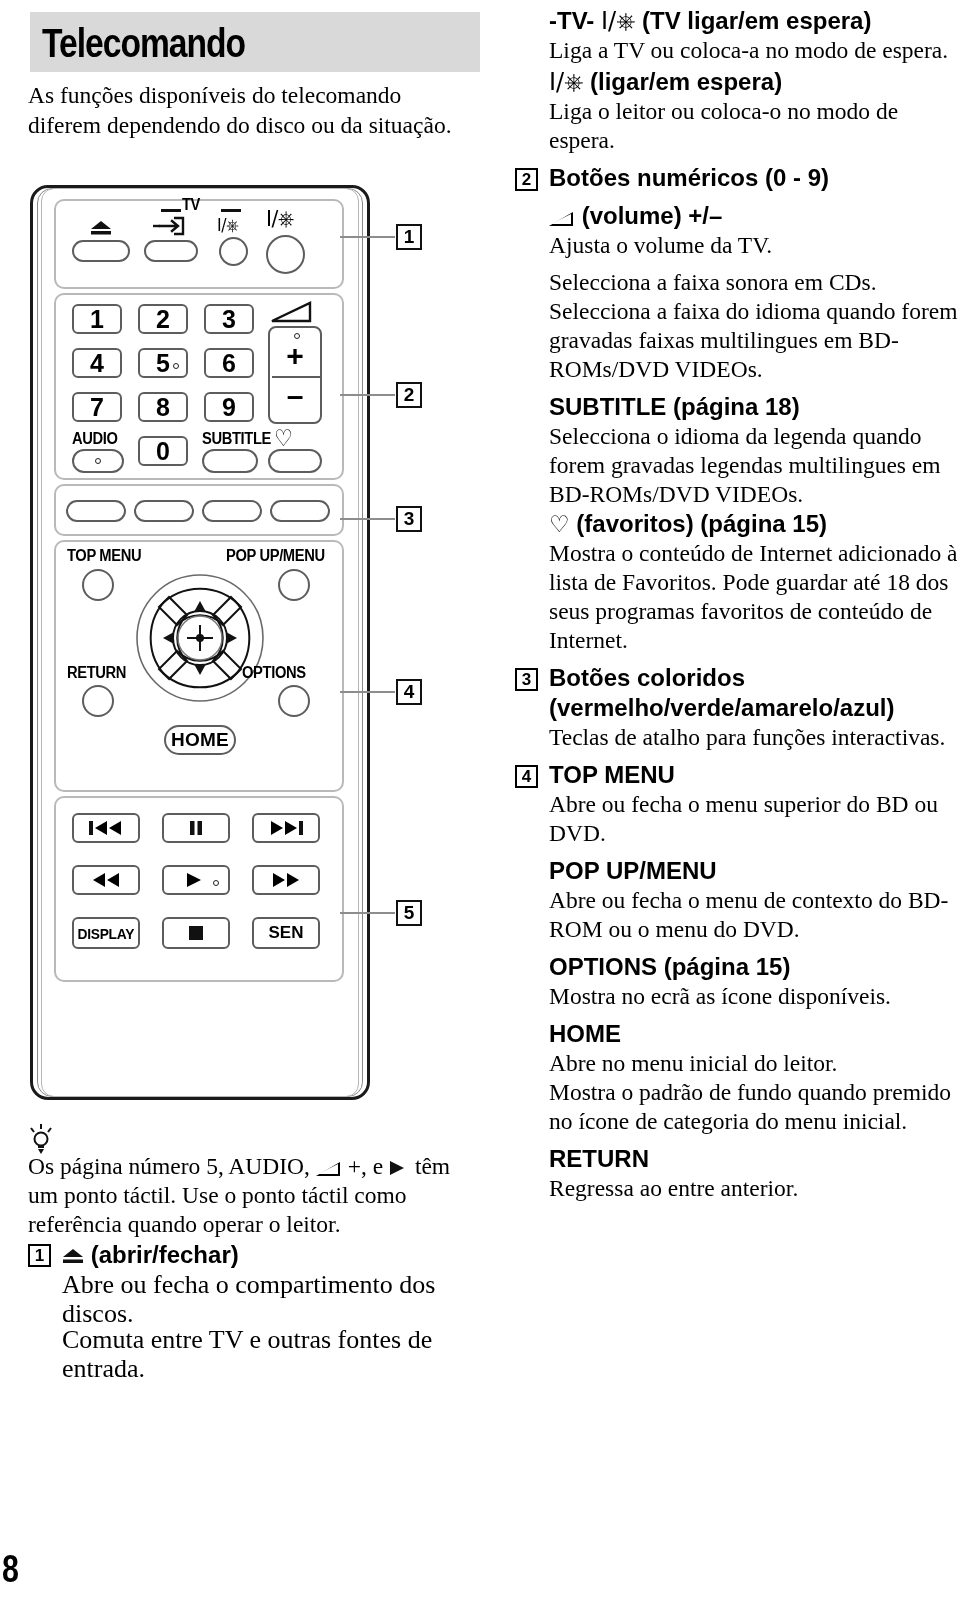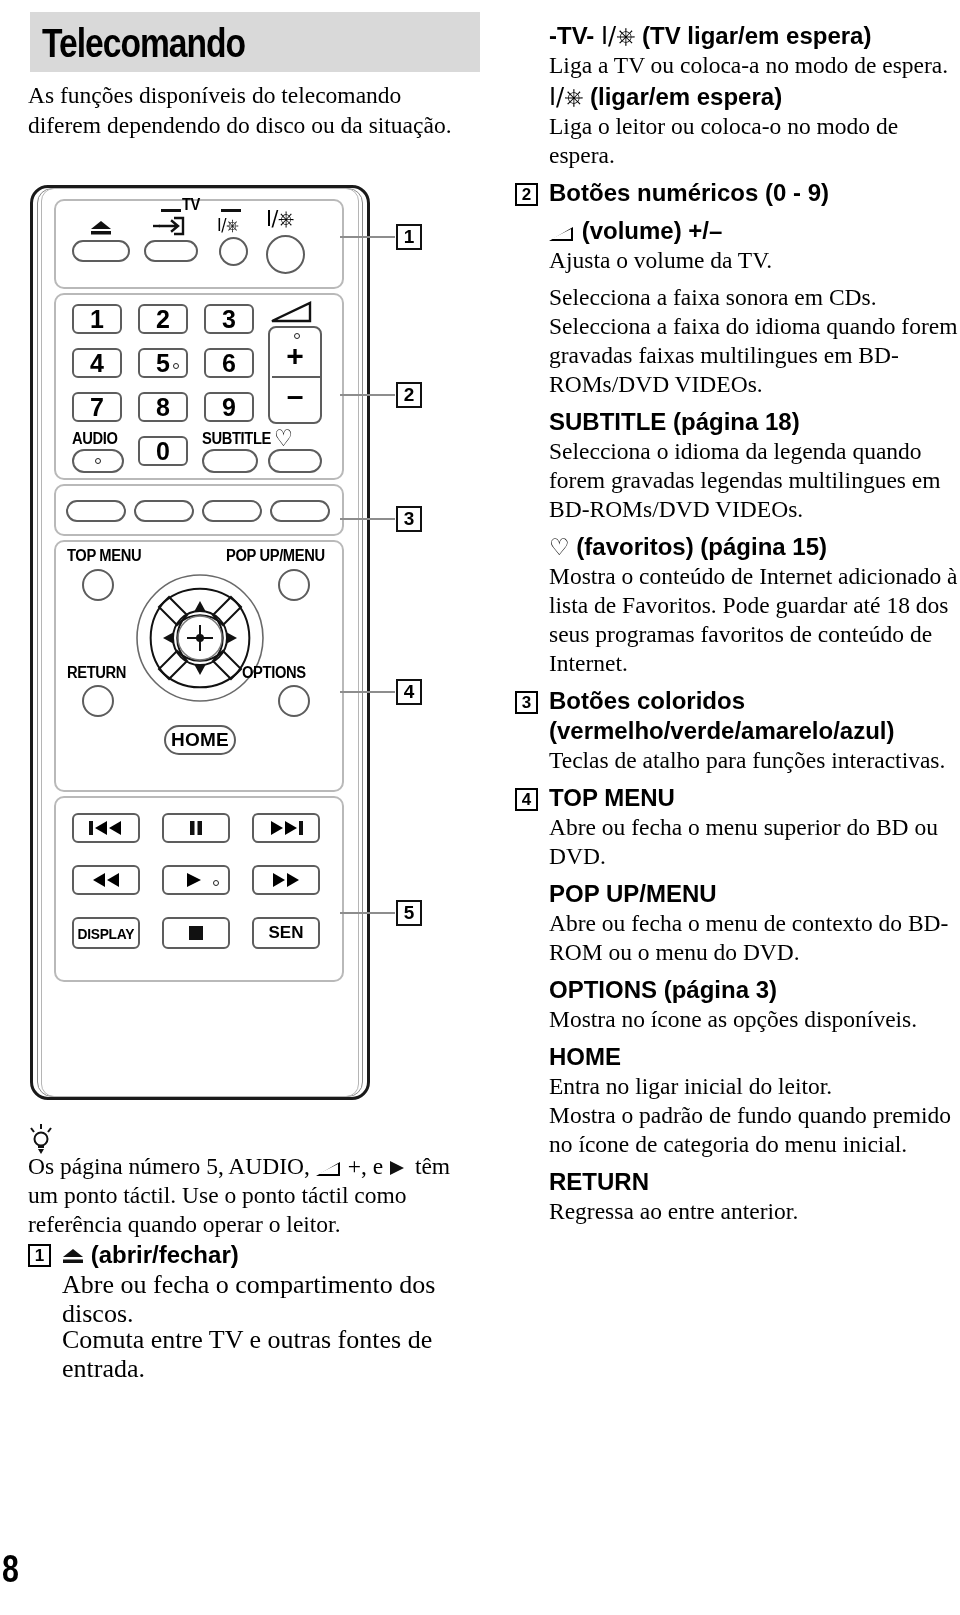--- a/index.html
+++ b/index.html
@@ -99,21 +99,21 @@
   }
   .sec .body{font-size:26px;line-height:29px;}
 
   .pagenum{
     position:absolute;left:2px;top:1548px;
     font-family:"Liberation Sans",sans-serif;font-weight:bold;font-size:38px;
     transform:scaleX(.8);transform-origin:left top;
   }
 
   
-  .right-col{position:absolute;left:515px;top:15px;width:445px;}
+  .right-col{position:absolute;left:515px;top:0;width:445px;}
   .entry{margin:0 0 0 0;position:relative;}
   .entry .numbox{
     position:absolute;left:-34px;top:5px;width:23px;height:23px;
     border:2px solid #000;box-sizing:border-box;
     font-family:"Liberation Sans",sans-serif;font-weight:bold;font-size:17px;
     display:flex;align-items:center;justify-content:center;
   }
   .ehead{
     font-family:"Liberation Sans", sans-serif;font-weight:bold;
     font-size:24px;line-height:30px;margin:0;
@@ -446,21 +446,21 @@
       </div>
     </div>
 
     <div class="entry" style="margin-top:8px;">
       <div class="rc-inner">
         <div class="ehead">SUBTITLE (página 18)</div>
         <div class="ebody">Selecciona o idioma da legenda quando forem gravadas legendas multilingues em BD-ROMs/DVD VIDEOs.</div>
       </div>
     </div>
 
-    <div class="entry" style="margin-top:8px;">
+    <div class="entry" style="margin-top:0;">
       <div class="rc-inner">
         <div class="ehead">
           <span class="heart">♡</span><span> (favoritos) (página 15)</span>
         </div>
         <div class="ebody">Mostra o conteúdo de Internet adicionado à lista de Favoritos. Pode guardar até 18 dos seus programas favoritos de conteúdo de Internet.</div>
       </div>
     </div>
 
     <div class="entry" style="margin-top:8px;">
       <div class="numbox" style="left:0;">3</div>
@@ -480,29 +480,29 @@
 
     <div class="entry" style="margin-top:8px;">
       <div class="rc-inner">
         <div class="ehead">POP UP/MENU</div>
         <div class="ebody">Abre ou fecha o menu de contexto do BD-ROM ou o menu do DVD.</div>
       </div>
     </div>
 
     <div class="entry" style="margin-top:8px;">
       <div class="rc-inner">
-        <div class="ehead">OPTIONS (página 3)</div>
-        <div class="ebody">Mostra no ícone as opções disponíveis.</div>
+        <div class="ehead">OPTIONS (página 15)</div>
+        <div class="ebody">Mostra no ecrã as ícone disponíveis.</div>
       </div>
     </div>
 
     <div class="entry" style="margin-top:8px;">
       <div class="rc-inner">
         <div class="ehead">HOME</div>
-        <div class="ebody">Entra no ligar inicial do leitor.</div>
+        <div class="ebody">Abre no menu inicial do leitor.</div>
         <div class="ebody">Mostra o padrão de fundo quando premido no ícone de categoria do menu inicial.</div>
       </div>
     </div>
 
     <div class="entry" style="margin-top:8px;">
       <div class="rc-inner">
         <div class="ehead">RETURN</div>
         <div class="ebody">Regressa ao entre anterior.</div>
       </div>
     </div>

